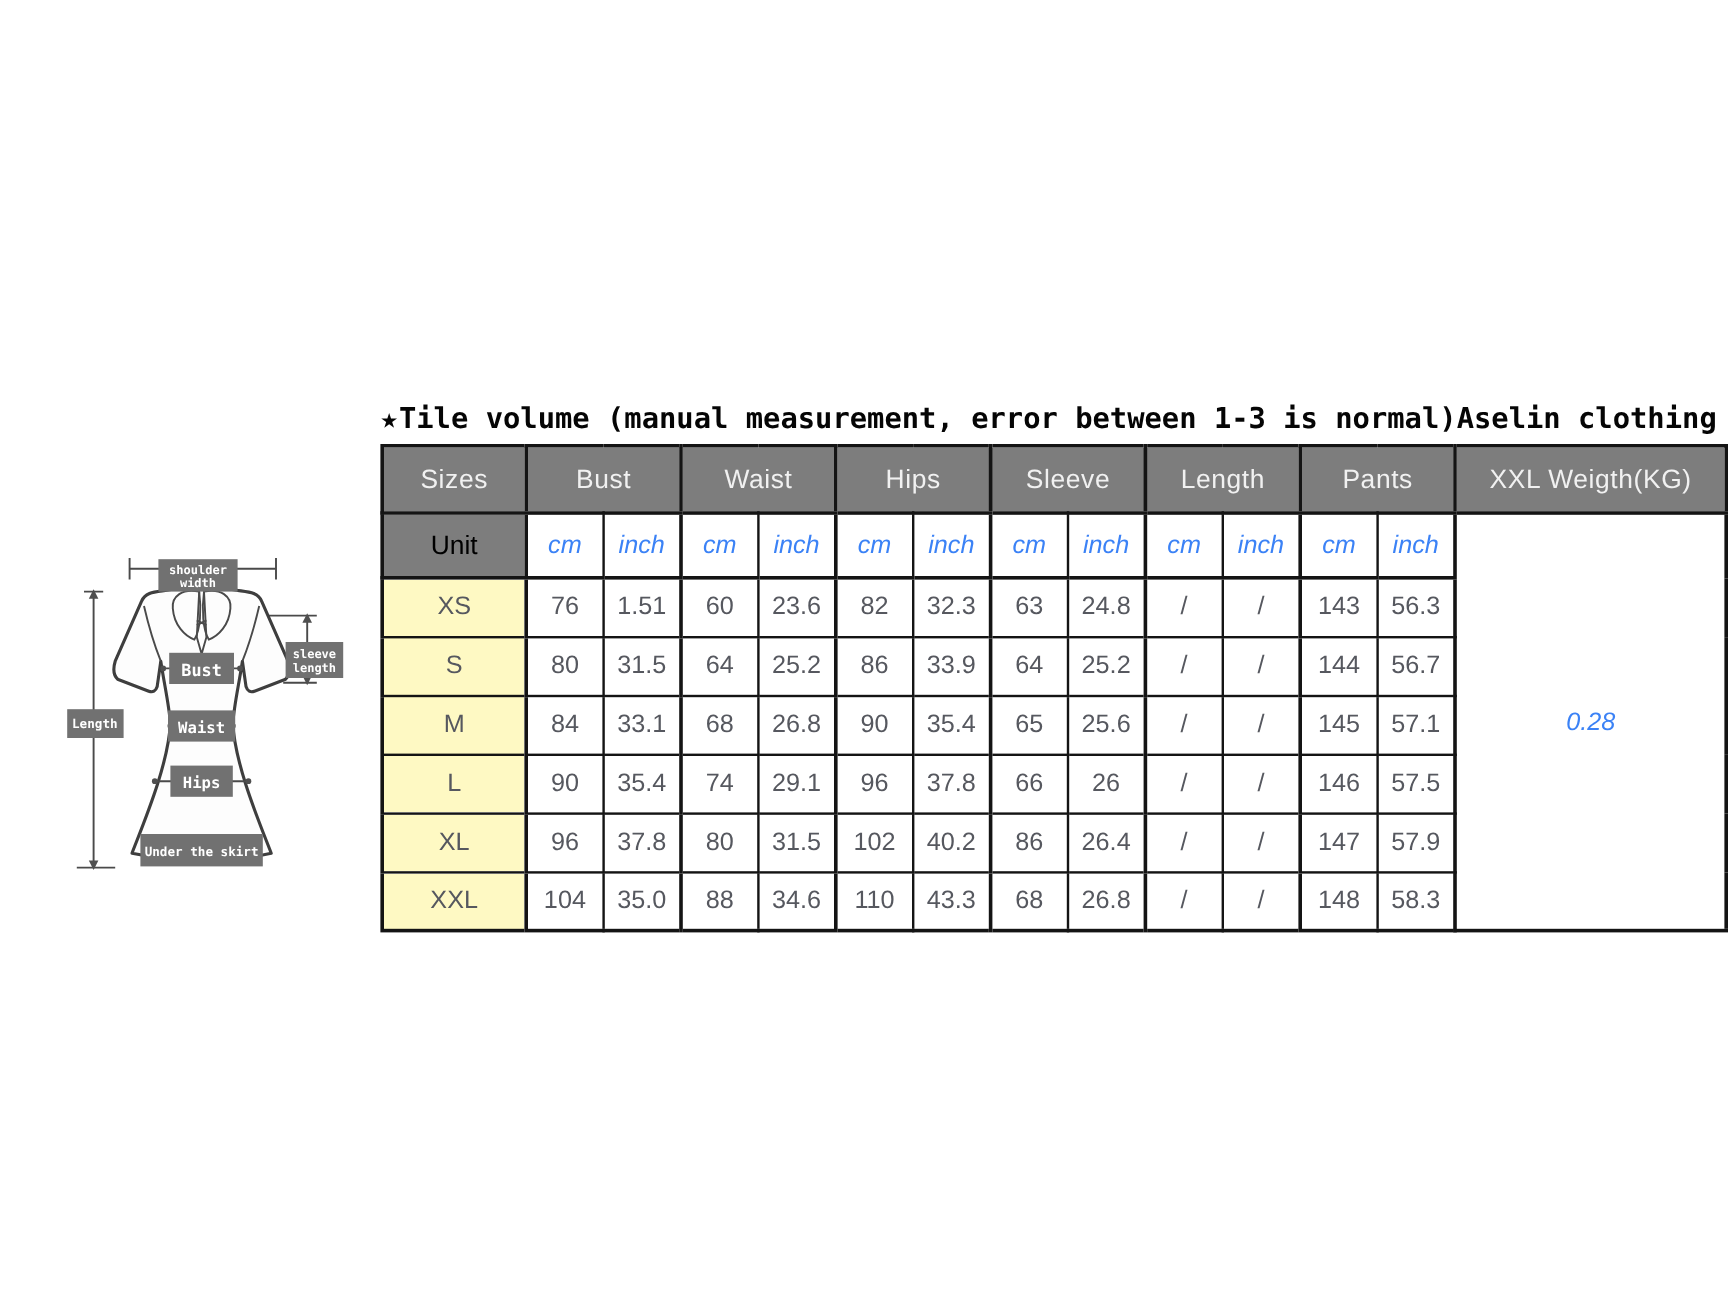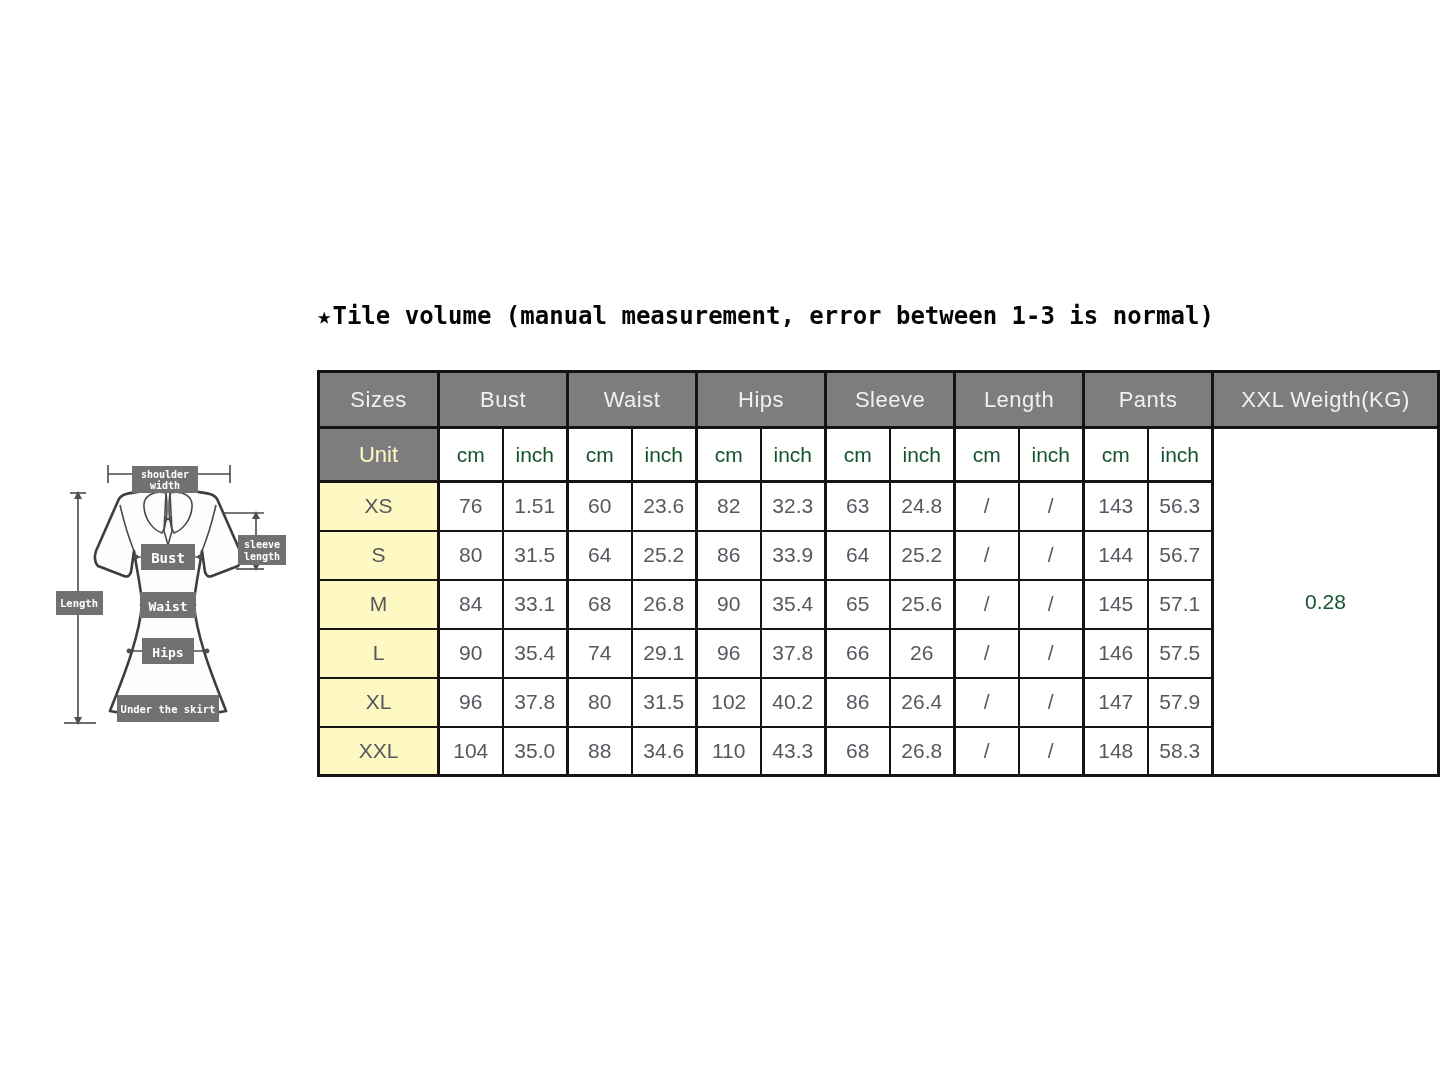--- a/index.html
+++ b/index.html
@@ -1,38 +1,38 @@
 <!DOCTYPE html>
 <html><head>
 <meta charset="utf-8">
 <style>
   html,body{margin:0;padding:0;background:#ffffff;}
   .stage{position:relative;width:1445px;height:1083px;background:#ffffff;overflow:hidden;
          font-family:"Liberation Sans", sans-serif;}
 
   
-  .title-bar{position:absolute;left:317px;top:300px;width:1096px;
+  .title-bar{position:absolute;left:317px;top:333px;width:1096px;
              display:flex;justify-content:space-between;align-items:baseline;
              font-family:"DejaVu Sans Mono", monospace;font-weight:bold;
              font-size:24px;color:#050505;line-height:32px;white-space:nowrap;}
   .title-bar .star{margin-right:1px;}
 
   
   table.size-chart{position:absolute;left:317px;top:370px;width:1120px;
                    border-collapse:collapse;table-layout:fixed;
                    border:3px solid #141414;}
   table.size-chart th,table.size-chart td{border:2px solid #141414;text-align:center;
                    padding:0;overflow:hidden;}
   table.size-chart .grp{border-left-width:3px;}
   tr.head th{background:#7d7d7d;color:#f1f1f1;font-weight:400;font-size:22px;height:53px;
              border-bottom-width:3px;letter-spacing:.5px;}
   tr.unit{height:54px;}
   tr.unit th,tr.unit td{border-bottom-width:3px;}
-  tr.unit .unit-label{background:#7d7d7d;color:#fef9c3;font-weight:400;font-size:22px;}
-  tr.unit td{font-size:21px;color:#14532d;background:#fff;}
+  tr.unit .unit-label{background:#7d7d7d;color:#000000;font-weight:400;font-size:22px;}
+  tr.unit td{font-size:21px;color:#3b82f6;background:#fff;font-style:italic;}
   tr.datarow{height:49px;}
   tr.datarow th.size{background:#fef9c3;color:#56585f;font-weight:400;font-size:21px;}
   tr.datarow td{background:#fff;color:#56585f;font-size:21px;}
   td.weight-cell{background:#fff;color:#56585f;font-size:21px;vertical-align:middle;
                  border-bottom-width:3px;}
 
   
   .diagram{position:absolute;left:50px;top:433px;}
   .diagram .lbl{fill:#717171;}
   .diagram .lbl-txt{fill:#ffffff;font-family:"DejaVu Sans Mono", monospace;font-weight:bold;}
@@ -43,20 +43,21 @@
 </style>
 </head>
 <body>
 
 <div class="stage">
 
   <div class="title-bar">
     <div>
       <span class="star">★</span><span>Tile volume (manual measurement, error between 1-3 is normal)</span>
     </div>
+    <div>Aselin clothing</div>
   </div>
 
   <svg class="diagram" width="255" height="312" viewBox="0 0 255 312">
 
     <g>
       <line class="measure" x1="58" y1="41" x2="180" y2="41"></line>
       <line class="measure" x1="58" y1="32" x2="58" y2="50"></line>
       <line class="measure" x1="180" y1="32" x2="180" y2="50"></line>
     </g>
 

